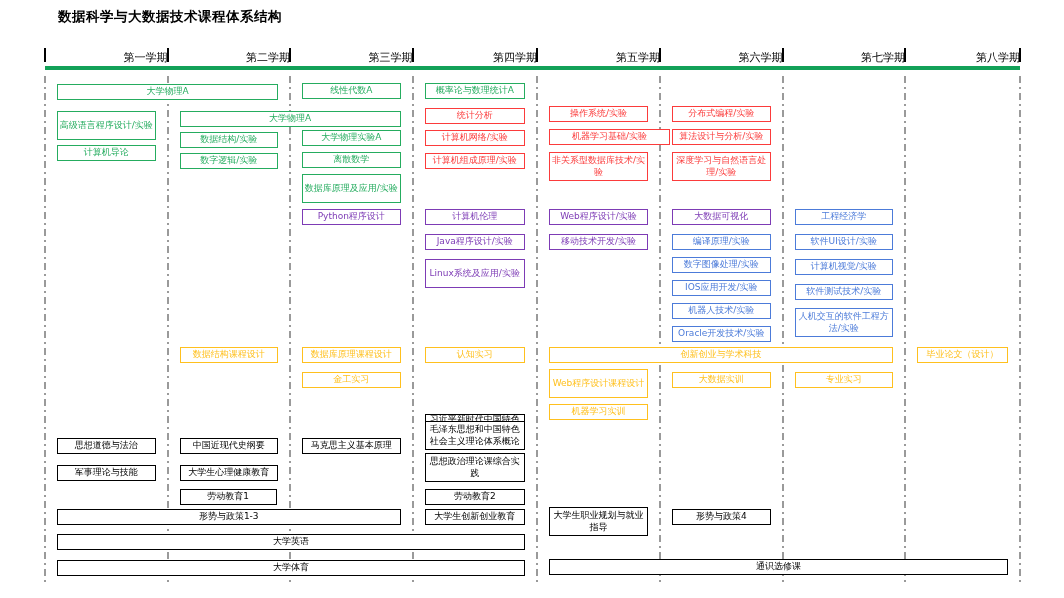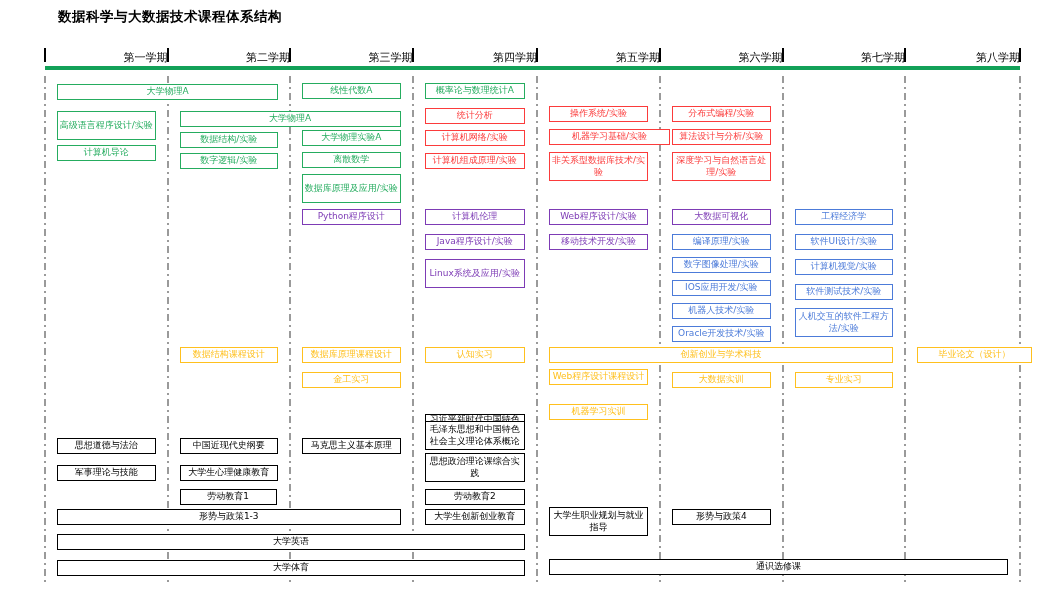--- a/index.html
+++ b/index.html
@@ -86,25 +86,25 @@
       <div class="course" style="left: 794.5px; top: 209px; width: 98.5px; height: 16px; border-color: rgb(76, 123, 217); color: rgb(76, 123, 217);">工程经济学</div>
       <div class="course" style="left: 794.5px; top: 234px; width: 98.5px; height: 16px; border-color: rgb(76, 123, 217); color: rgb(76, 123, 217);">软件UI设计/实验</div>
       <div class="course" style="left: 794.5px; top: 259px; width: 98.5px; height: 16px; border-color: rgb(76, 123, 217); color: rgb(76, 123, 217);">计算机视觉/实验</div>
       <div class="course" style="left: 794.5px; top: 284px; width: 98.5px; height: 16px; border-color: rgb(76, 123, 217); color: rgb(76, 123, 217);">软件测试技术/实验</div>
       <div class="course" style="left: 794.5px; top: 308px; width: 98.5px; height: 29px; border-color: rgb(76, 123, 217); color: rgb(76, 123, 217);">人机交互的软件工程方法/实验</div>
       <div class="course" style="left: 179.5px; top: 347px; width: 98.5px; height: 16px; border-color: rgb(255, 192, 30); color: rgb(255, 192, 30);">数据结构课程设计</div>
       <div class="course" style="left: 302px; top: 347px; width: 98.5px; height: 16px; border-color: rgb(255, 192, 30); color: rgb(255, 192, 30);">数据库原理课程设计</div>
       <div class="course" style="left: 302px; top: 372px; width: 98.5px; height: 16px; border-color: rgb(255, 192, 30); color: rgb(255, 192, 30);">金工实习</div>
       <div class="course" style="left: 424.5px; top: 347px; width: 100.5px; height: 16px; border-color: rgb(255, 192, 30); color: rgb(255, 192, 30);">认知实习</div>
       <div class="course" style="left: 549px; top: 347px; width: 344px; height: 16px; border-color: rgb(255, 192, 30); color: rgb(255, 192, 30);">创新创业与学术科技</div>
-      <div class="course" style="left: 549px; top: 369px; width: 99px; height: 16px; border-color: rgb(255, 192, 30); color: rgb(255, 192, 30);">Web程序设计课程设计</div>
+      <div class="course" style="left: 549px; top: 369px; width: 99px; height: 29px; border-color: rgb(255, 192, 30); color: rgb(255, 192, 30);">Web程序设计课程设计</div>
       <div class="course" style="left: 549px; top: 404px; width: 99px; height: 16px; border-color: rgb(255, 192, 30); color: rgb(255, 192, 30);">机器学习实训</div>
       <div class="course" style="left: 672px; top: 372px; width: 98.5px; height: 16px; border-color: rgb(255, 192, 30); color: rgb(255, 192, 30);">大数据实训</div>
       <div class="course" style="left: 794.5px; top: 372px; width: 98.5px; height: 16px; border-color: rgb(255, 192, 30); color: rgb(255, 192, 30);">专业实习</div>
-      <div class="course" style="left: 917px; top: 347px; width: 115px; height: 16px; border-color: rgb(255, 192, 30); color: rgb(255, 192, 30);">毕业论文（设计）</div>
+      <div class="course" style="left: 917px; top: 347px; width: 91px; height: 16px; border-color: rgb(255, 192, 30); color: rgb(255, 192, 30);">毕业论文（设计）</div>
       <div class="course" style="left: 57px; top: 438px; width: 98.5px; height: 16px; border-color: rgb(0, 0, 0); color: rgb(0, 0, 0);">思想道德与法治</div>
       <div class="course" style="left: 57px; top: 465px; width: 98.5px; height: 16px; border-color: rgb(0, 0, 0); color: rgb(0, 0, 0);">军事理论与技能</div>
       <div class="course" style="left: 179.5px; top: 438px; width: 98.5px; height: 16px; border-color: rgb(0, 0, 0); color: rgb(0, 0, 0);">中国近现代史纲要</div>
       <div class="course" style="left: 179.5px; top: 465px; width: 98.5px; height: 16px; border-color: rgb(0, 0, 0); color: rgb(0, 0, 0);">大学生心理健康教育</div>
       <div class="course" style="left: 179.5px; top: 489px; width: 97px; height: 16px; border-color: rgb(0, 0, 0); color: rgb(0, 0, 0);">劳动教育1</div>
       <div class="course" style="left: 302px; top: 438px; width: 98.5px; height: 16px; border-color: rgb(0, 0, 0); color: rgb(0, 0, 0);">马克思主义基本原理</div>
       <div class="course" style="left: 424.5px; top: 402px; width: 100.5px; height: 23px; border-color: rgb(0, 0, 0); color: rgb(0, 0, 0); margin-top: 12px;">习近平新时代中国特色社会主义思想概论</div>
       <div class="course" style="left: 424.5px; top: 421px; width: 100.5px; height: 29px; border-color: rgb(0, 0, 0); color: rgb(0, 0, 0);">毛泽东思想和中国特色社会主义理论体系概论</div>
       <div class="course" style="left: 424.5px; top: 453px; width: 100.5px; height: 29px; border-color: rgb(0, 0, 0); color: rgb(0, 0, 0);">思想政治理论课综合实践</div>
       <div class="course" style="left: 424.5px; top: 489px; width: 100.5px; height: 16px; border-color: rgb(0, 0, 0); color: rgb(0, 0, 0);">劳动教育2</div>

